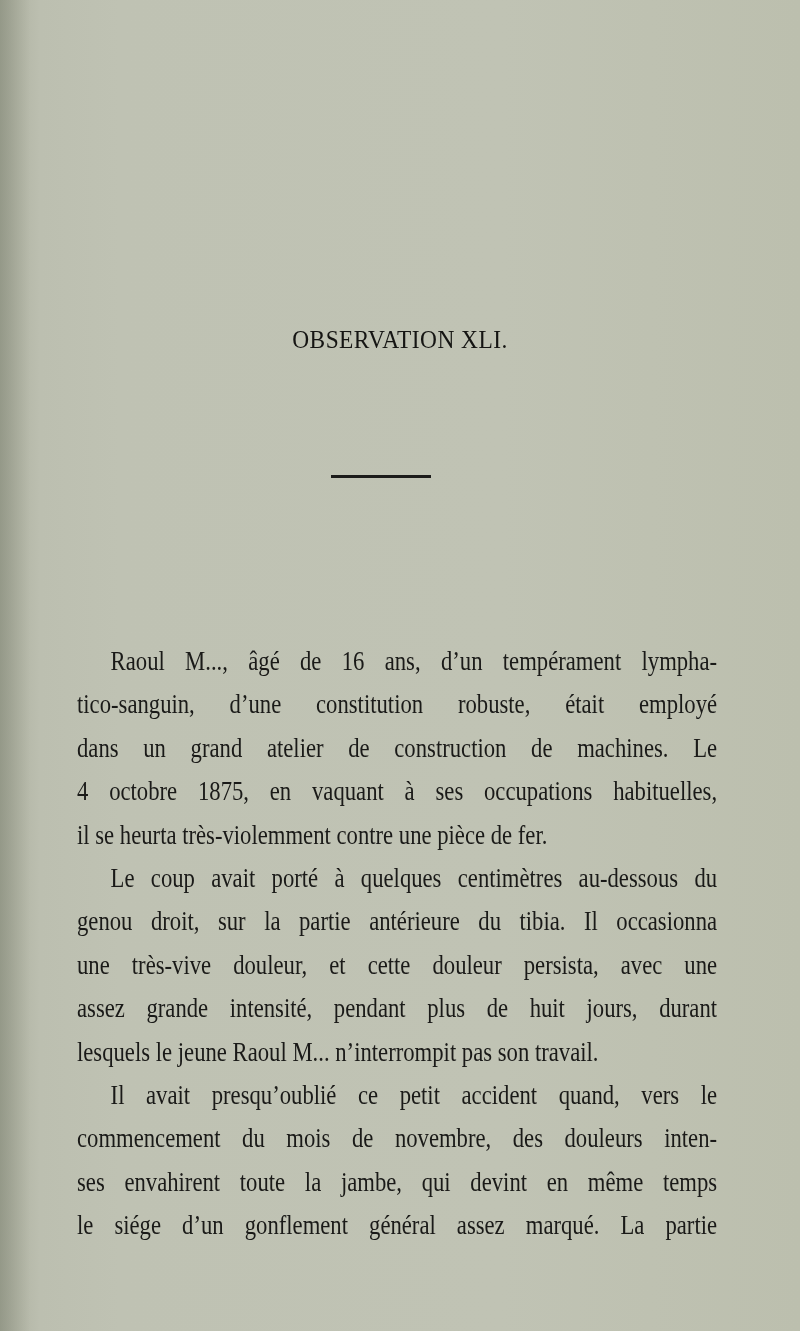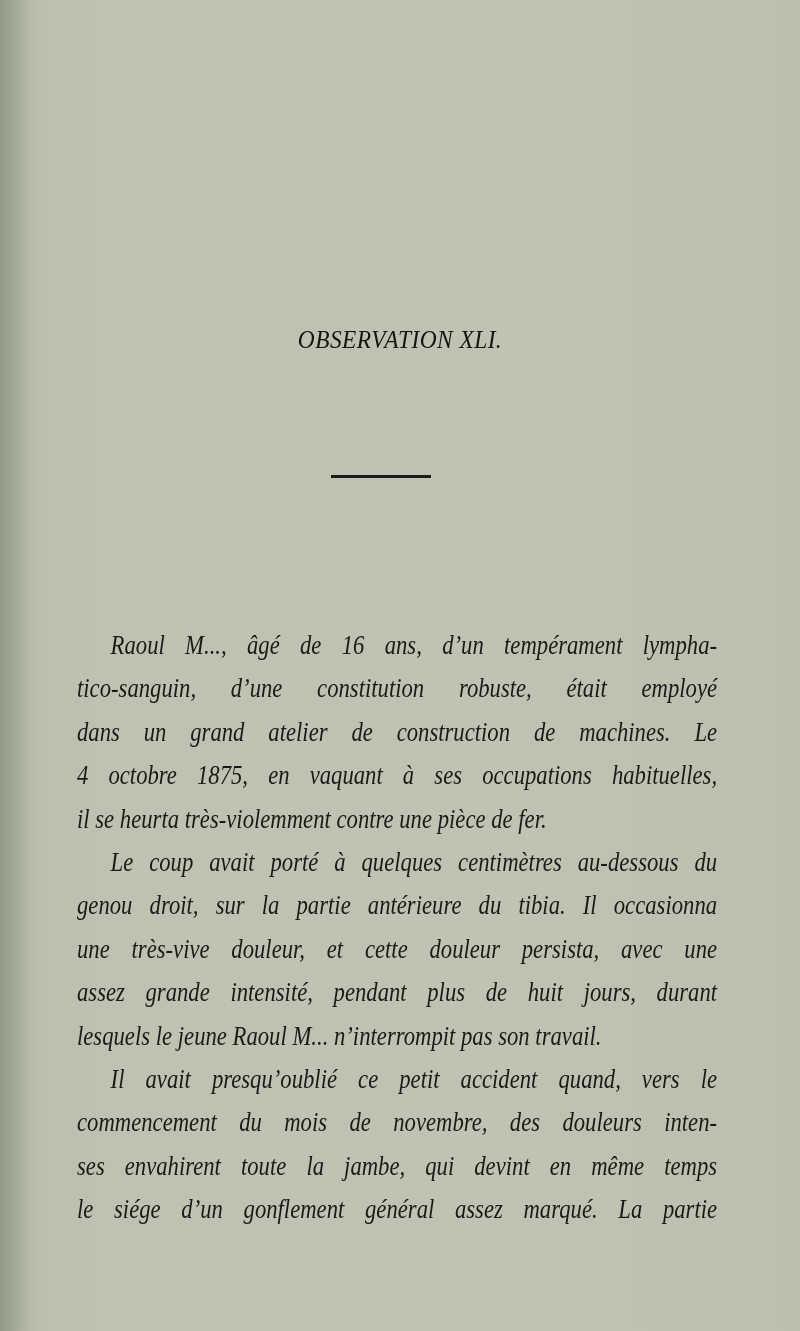--- a/index.html
+++ b/index.html
@@ -11,21 +11,21 @@
       height: 1331px;
       overflow: hidden;
       position: relative;
       background: linear-gradient(90deg, #a9ad9c 0px, #b3b6a6 18px, #bcbfb0 40px, #bfc2b3 120px, #c0c3b4 500px, #bcbfae 800px);
       font-family: "Liberation Serif", "DejaVu Serif", serif;
       color: #1a1a18;
     }
     .page {
       position: absolute;
       left: 0; top: 0;
-      width: 800px; height: 1331px; font-style: italic;
+      width: 800px; height: 1331px;
     }
     .page::before {
       content: "";
       position: absolute;
       left: 0; top: 0; bottom: 0;
       width: 30px;
       background: linear-gradient(90deg, rgba(110,115,100,0.35), rgba(110,115,100,0));
     }
     .title {
       position: absolute;
@@ -44,21 +44,21 @@
       position: absolute;
       top: 475px;
       left: 331px;
       width: 100px;
       height: 3px;
       background: #1c1c1a;
     }
     .body-text {
       position: absolute;
       left: 77px;
-      top: 624px;
+      top: 640px;
       width: 640px;
     }
     .line {
       height: 43.4px;
       line-height: 43.4px;
       font-size: 27px;
       white-space: nowrap;
       text-align: justify;
       text-align-last: justify;
       transform: scaleX(0.84);

